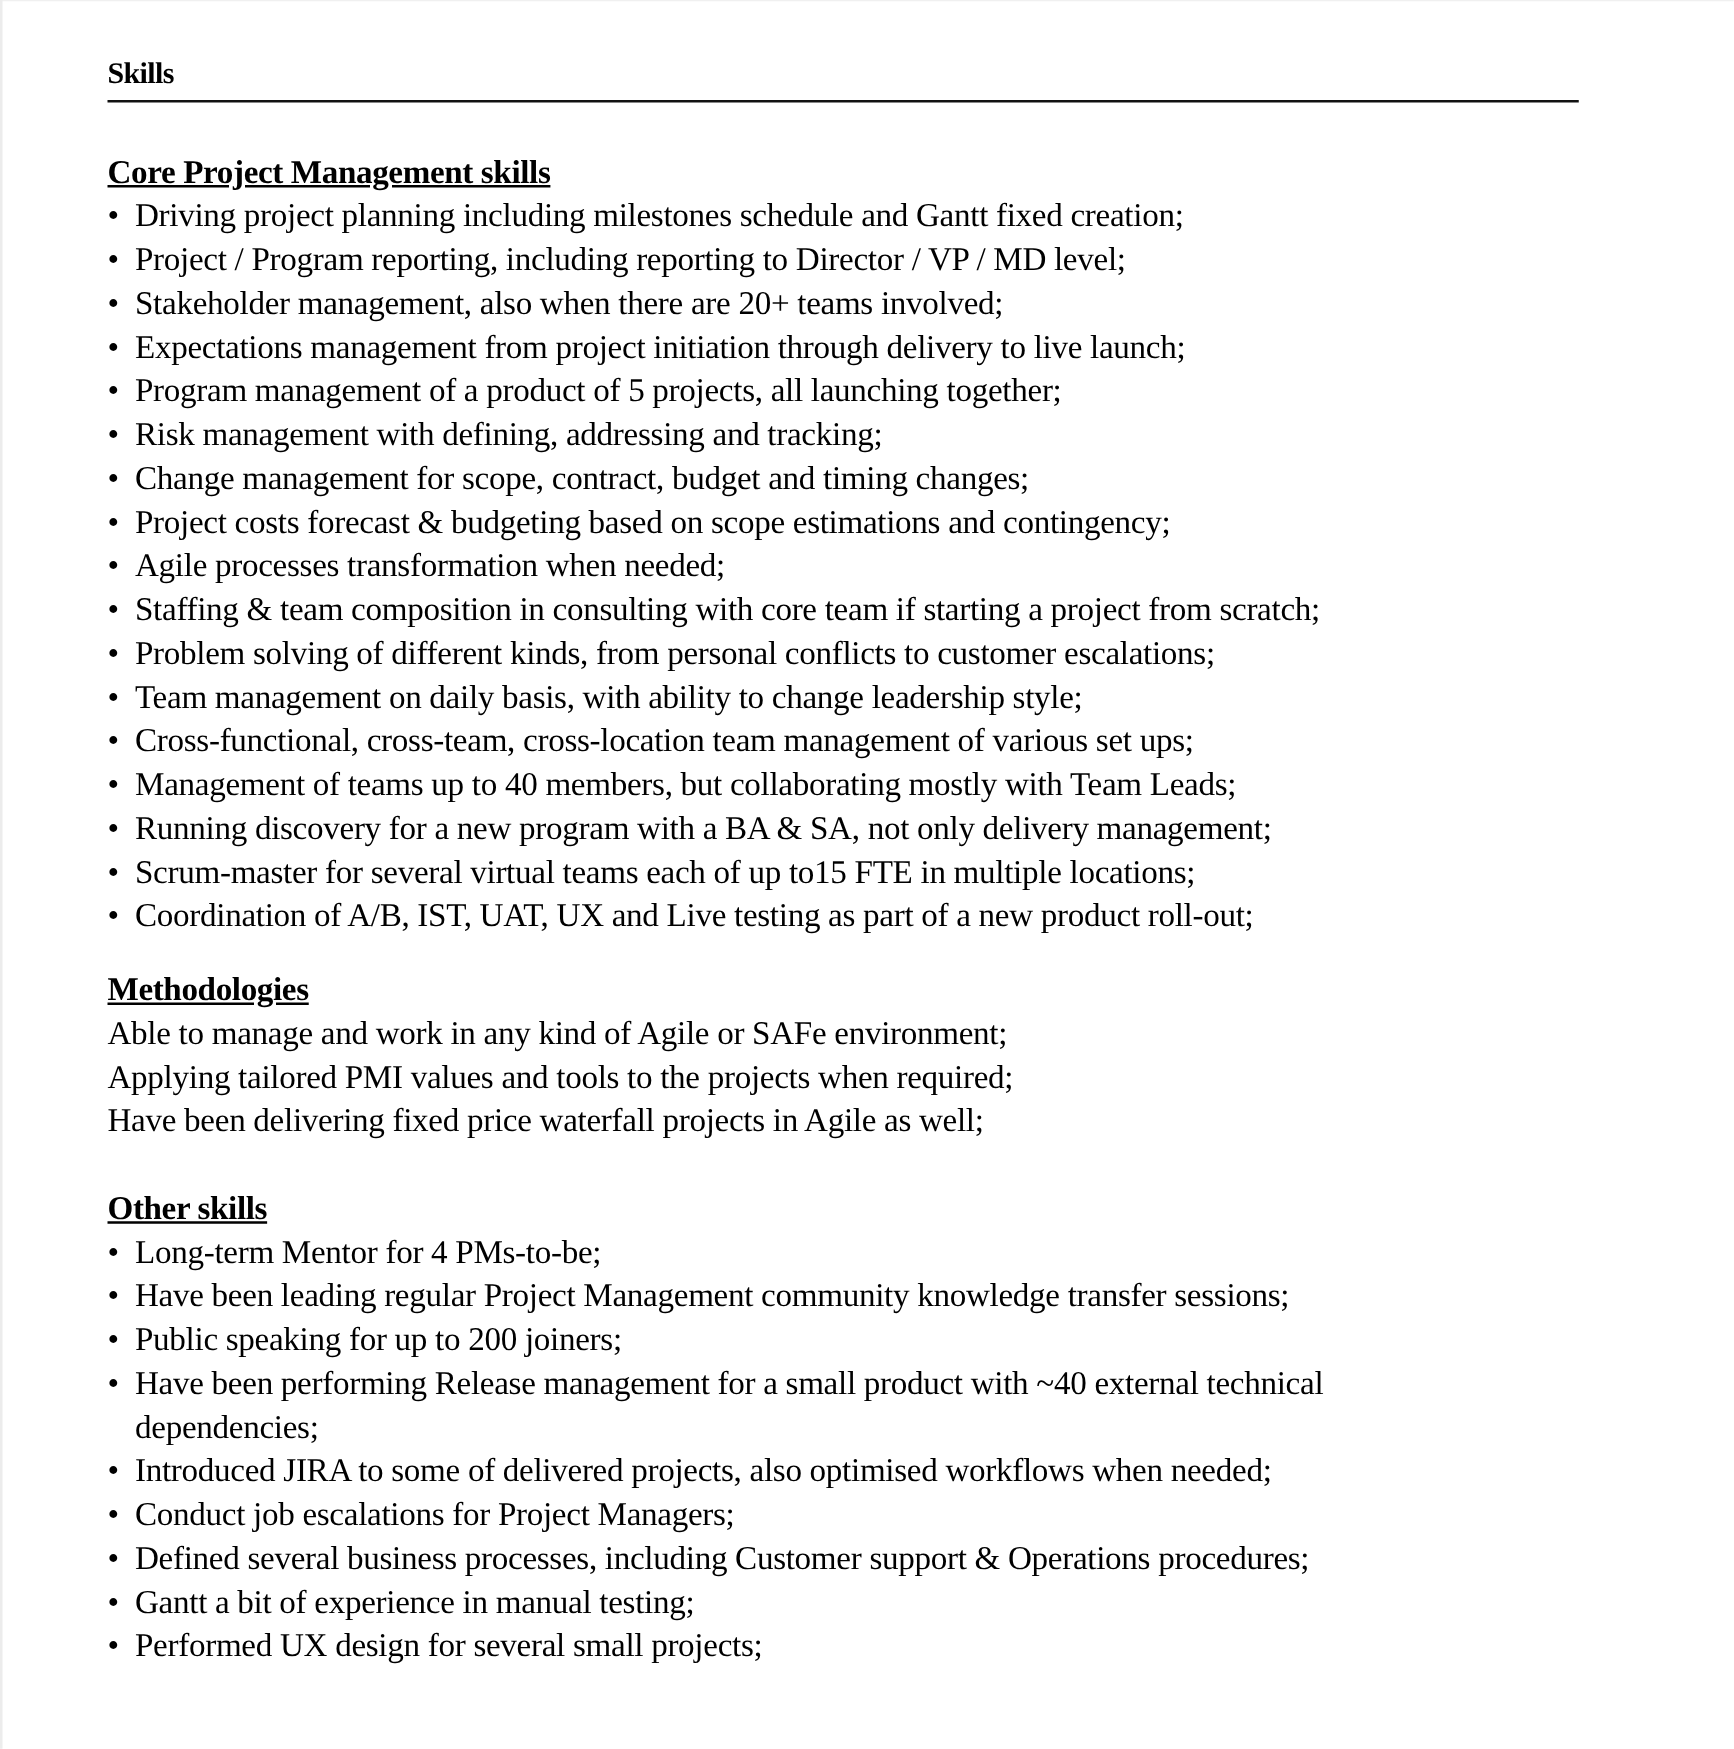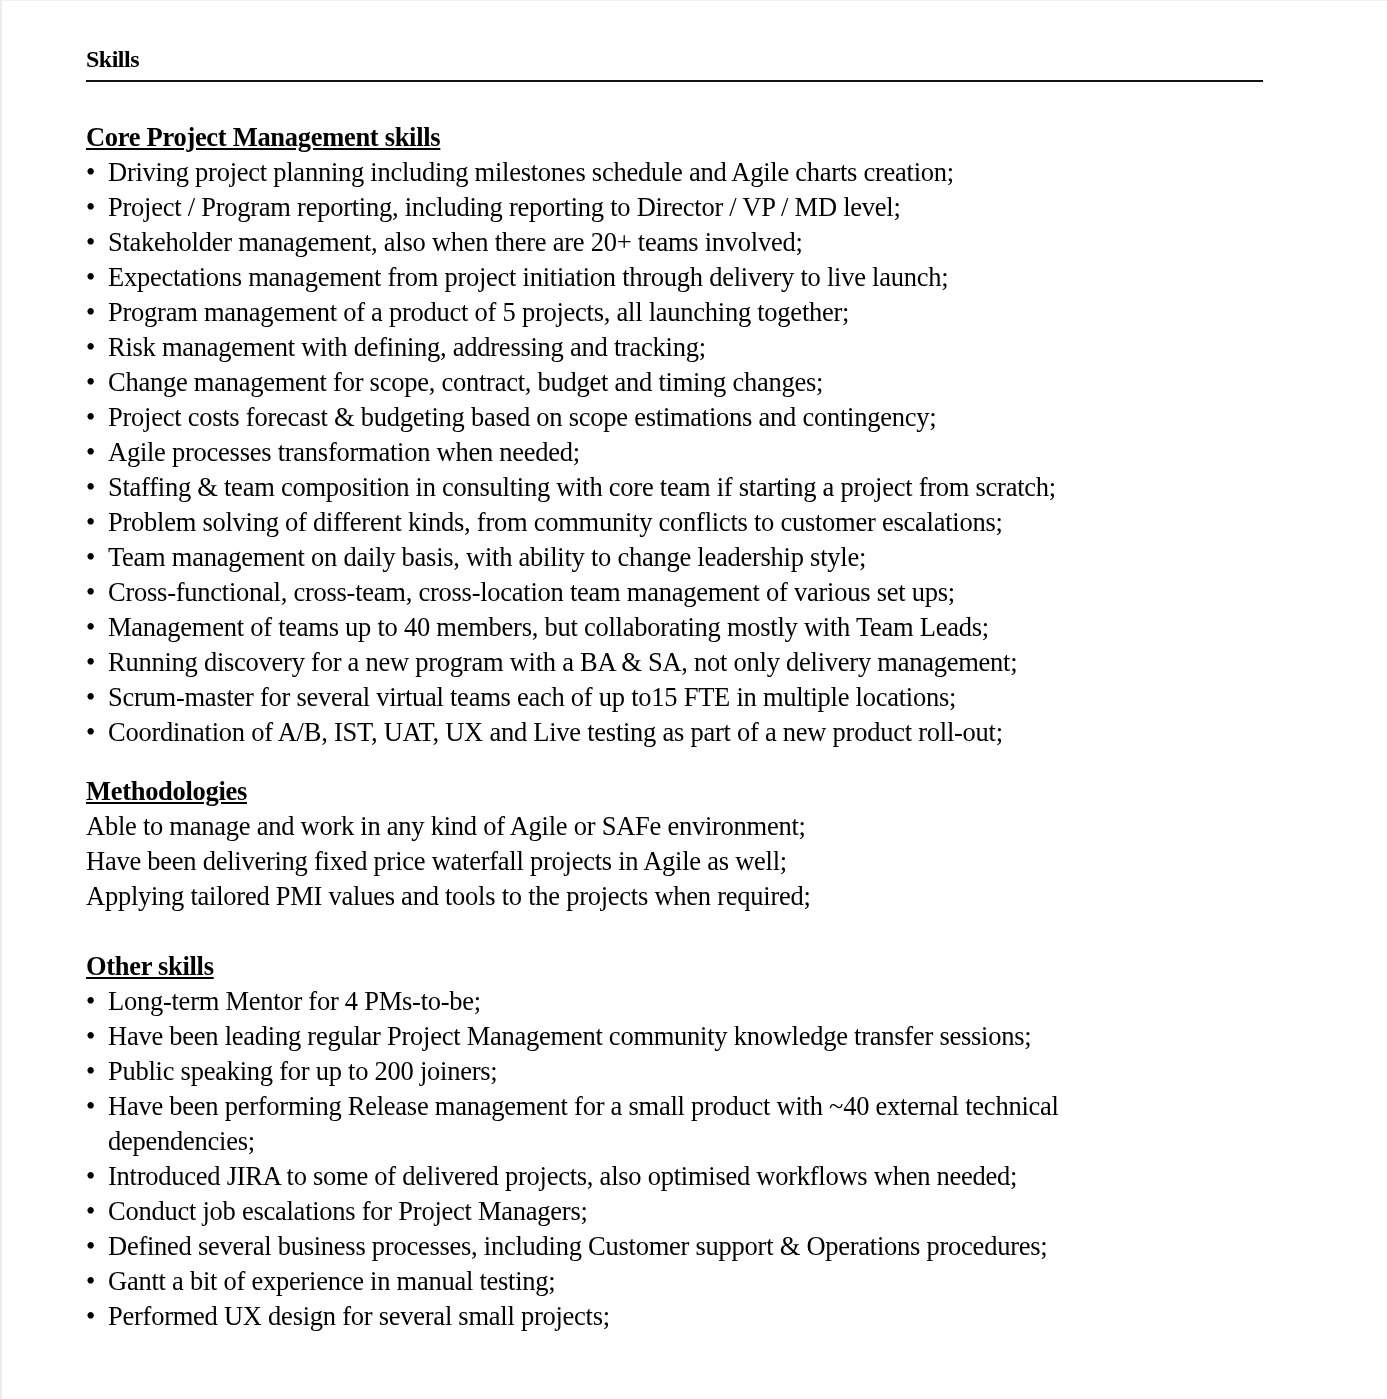--- a/index.html
+++ b/index.html
@@ -99,45 +99,45 @@
 <div class="left-edge"></div>
 
 <div class="page">
 
   <h1 class="section-title">Skills</h1>
   <div class="section-rule"></div>
 
   <div class="subsection" id="sec-core">
     <h2 class="sub-heading">Core Project Management skills</h2>
     <ul class="bullets">
-      <li><span class="dot">•</span><span>Driving project planning including milestones schedule and Agile charts creation;</span></li>
+      <li><span class="dot">•</span><span>Driving project planning including milestones schedule and Gantt fixed creation;</span></li>
       <li><span class="dot">•</span><span>Project / Program reporting, including reporting to Director / VP / MD level;</span></li>
       <li><span class="dot">•</span><span>Stakeholder management, also when there are 20+ teams involved;</span></li>
       <li><span class="dot">•</span><span>Expectations management from project initiation through delivery to live launch;</span></li>
       <li><span class="dot">•</span><span>Program management of a product of 5 projects, all launching together;</span></li>
       <li><span class="dot">•</span><span>Risk management with defining, addressing and tracking;</span></li>
       <li><span class="dot">•</span><span>Change management for scope, contract, budget and timing changes;</span></li>
       <li><span class="dot">•</span><span>Project costs forecast &amp; budgeting based on scope estimations and contingency;</span></li>
       <li><span class="dot">•</span><span>Agile processes transformation when needed;</span></li>
       <li><span class="dot">•</span><span>Staffing &amp; team composition in consulting with core team if starting a project from scratch;</span></li>
-      <li><span class="dot">•</span><span>Problem solving of different kinds, from community conflicts to customer escalations;</span></li>
+      <li><span class="dot">•</span><span>Problem solving of different kinds, from personal conflicts to customer escalations;</span></li>
       <li><span class="dot">•</span><span>Team management on daily basis, with ability to change leadership style;</span></li>
       <li><span class="dot">•</span><span>Cross-functional, cross-team, cross-location team management of various set ups;</span></li>
       <li><span class="dot">•</span><span>Management of teams up to 40 members, but collaborating mostly with Team Leads;</span></li>
       <li><span class="dot">•</span><span>Running discovery for a new program with a BA &amp; SA, not only delivery management;</span></li>
       <li><span class="dot">•</span><span>Scrum-master for several virtual teams each of up to15 FTE in multiple locations;</span></li>
       <li><span class="dot">•</span><span>Coordination of A/B, IST, UAT, UX and Live testing as part of a new product roll-out;</span></li>
     </ul>
   </div>
 
   <div class="subsection" id="sec-methodologies">
     <h2 class="sub-heading">Methodologies</h2>
     <p class="plain-line">Able to manage and work in any kind of Agile or SAFe environment;</p>
+    <p class="plain-line">Applying tailored PMI values and tools to the projects when required;</p>
     <p class="plain-line">Have been delivering fixed price waterfall projects in Agile as well;</p>
-    <p class="plain-line">Applying tailored PMI values and tools to the projects when required;</p>
   </div>
 
   <div class="subsection" id="sec-other">
     <h2 class="sub-heading">Other skills</h2>
     <ul class="bullets">
       <li><span class="dot">•</span><span>Long-term Mentor for 4 PMs-to-be;</span></li>
       <li><span class="dot">•</span><span>Have been leading regular Project Management community knowledge transfer sessions;</span></li>
       <li><span class="dot">•</span><span>Public speaking for up to 200 joiners;</span></li>
       <li><span class="dot">•</span><span>Have been performing Release management for a small product with ~40 external technical dependencies;</span></li>
       <li><span class="dot">•</span><span>Introduced JIRA to some of delivered projects, also optimised workflows when needed;</span></li>

